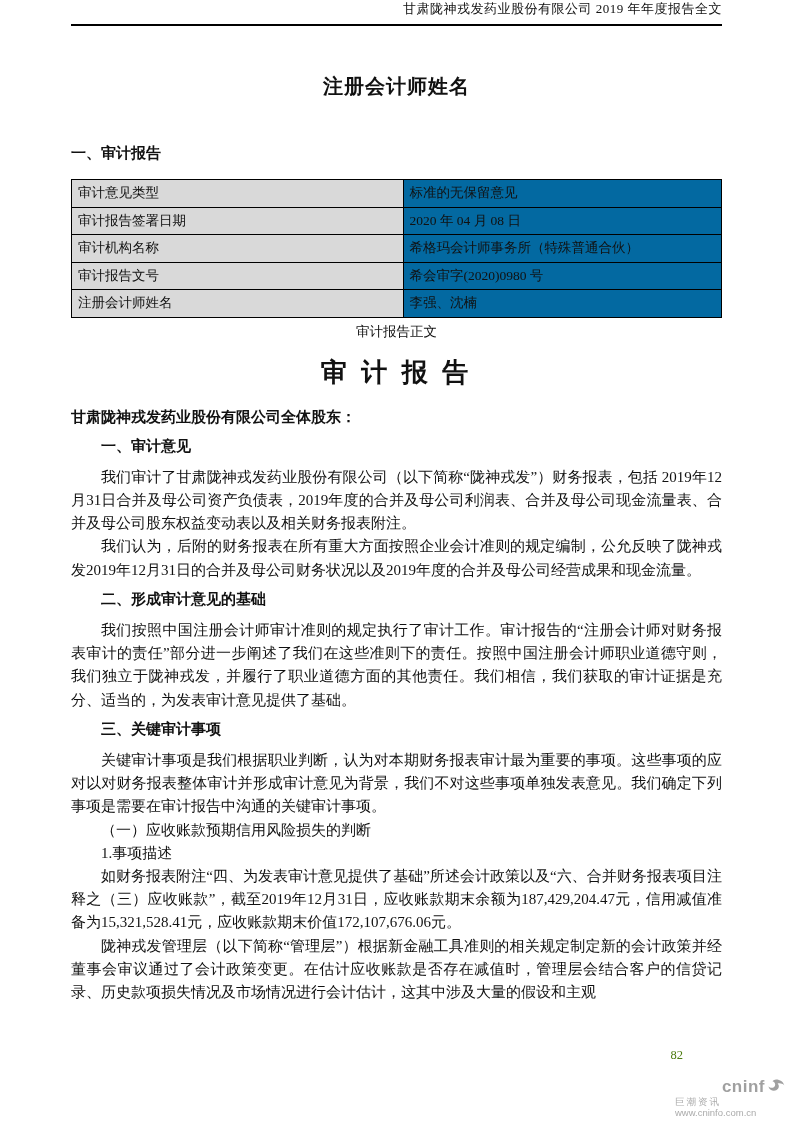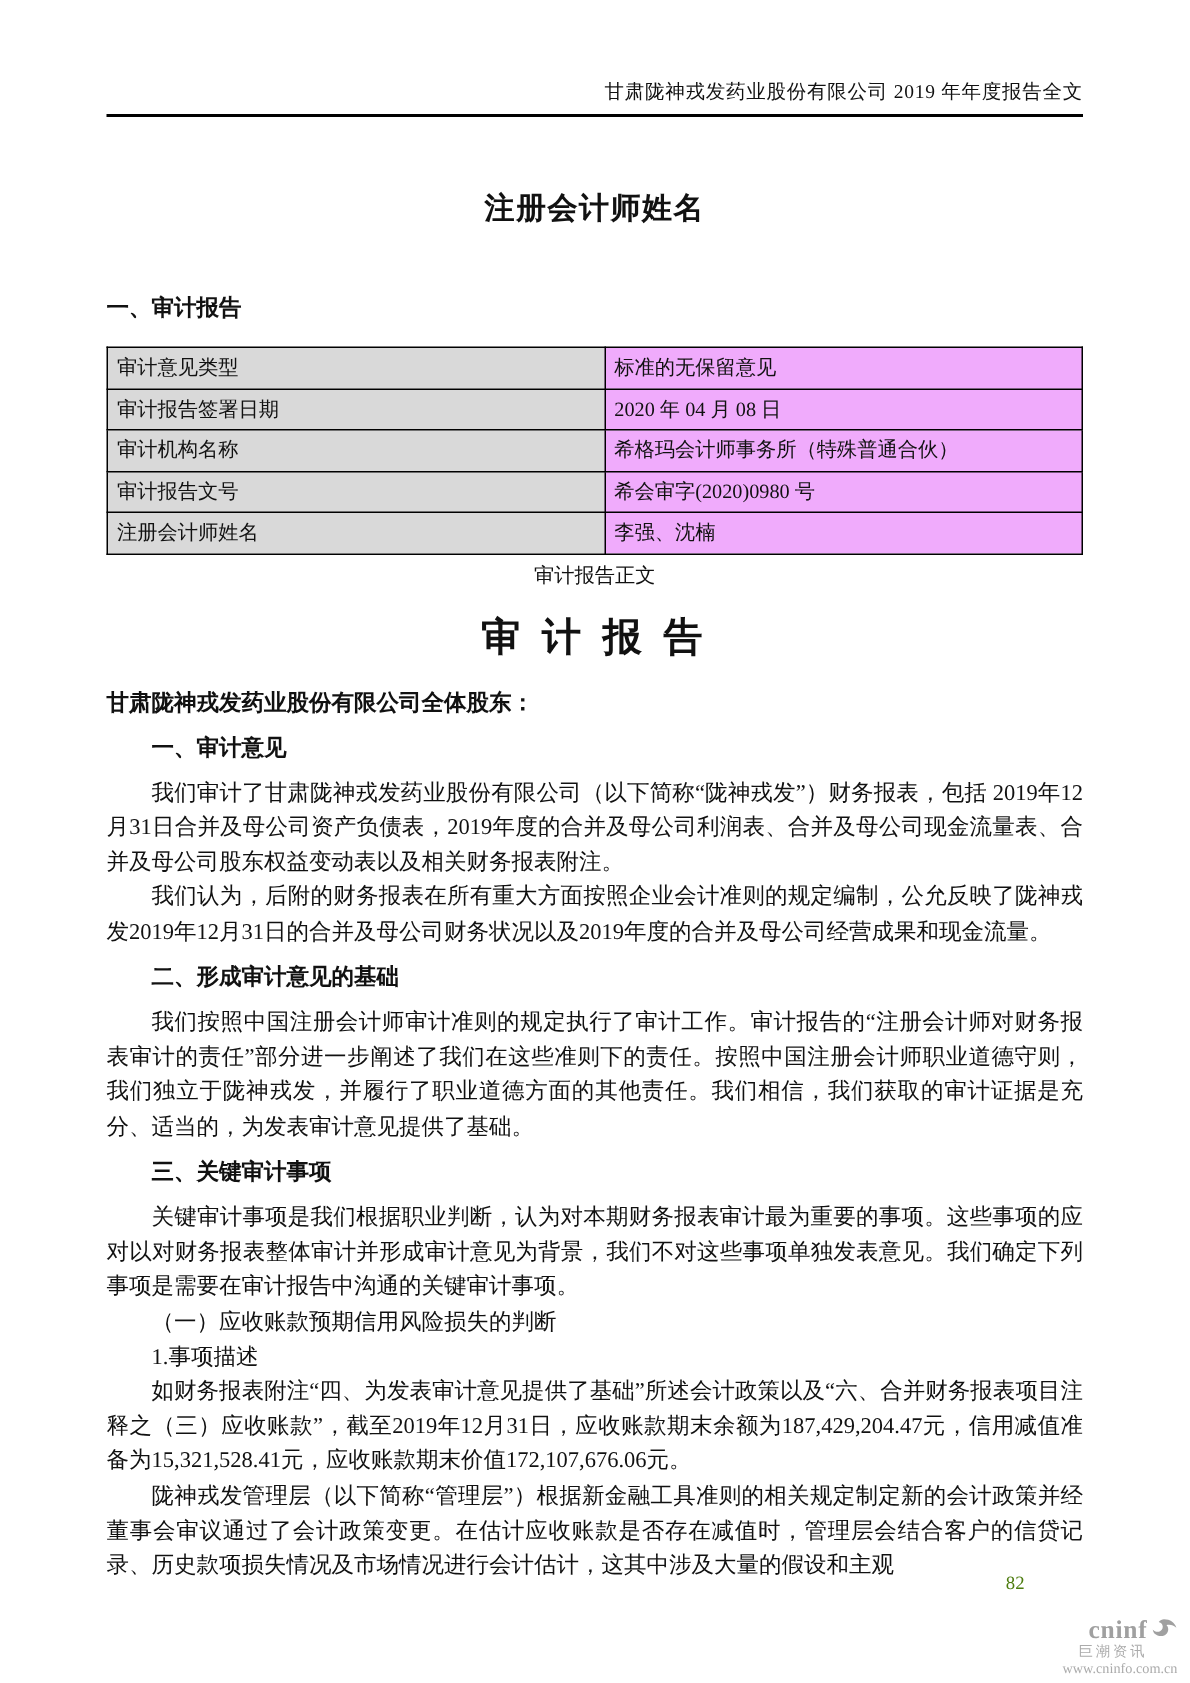--- a/index.html
+++ b/index.html
@@ -11,21 +11,20 @@
     color:#111;
     overflow:hidden;
   }
   .content{
     position:absolute;
     left:71px; top:0;
     width:651px;
   }
   
   .hdr{
-    padding-top:52px;
     text-align:right;
     font-size:13px;
     letter-spacing:.5px;
     color:#111;
   }
   .hdr-rule{
     margin-top:6px;
     border-bottom:2px solid #000;
     height:0;
   }
@@ -51,21 +50,21 @@
     font-size:13.5px;
   }
   table.audit td{
     border:1px solid #000;
     height:26.5px;
     padding:0 6px;
     vertical-align:middle;
   }
   table.audit{border:1.5px solid #000;}
   td.lbl{background:#d9d9d9;width:49%;margin-left:18px;}
-  td.val{background:#f0abfc;}
+  td.val{background:#0369a1;}
   .tbl-caption{
     margin-top:5px;
     text-align:center;
     font-size:13.5px;
   }
   .big-title{
     margin-top:14px;
     text-align:center;
     font-size:26px;
     font-weight:bold;
@@ -98,23 +97,23 @@
   .page-number{
     position:absolute;
     top:1048px; right:110px;
     font-size:12.5px;
     color:#4d7c0f;
   }
   .logo{
     position:absolute;
     top:1078px; right:8px;
     width:110px;
-    text-align:right;
+    text-align:left;
     color:#a6a6a6;
-    font-family:Liberation Serif, serif;
+    font-family:Liberation Sans, sans-serif;
     line-height:1.1;
   }
   .logo-top{display:flex;align-items:center;justify-content:flex-end;gap:2px;}
   .logo-word{
     font-size:17px;font-weight:bold;letter-spacing:.5px;color:#a0a0a0;
   }
   .logo-swirl{width:18px;height:18px;display:inline-block;}
   .logo-cn{font-size:9.5px;color:#ababab;letter-spacing:2px;margin-right:20px;}
   .logo-url{font-size:9.5px;color:#ababab;margin-top:1px;}
 </style>

